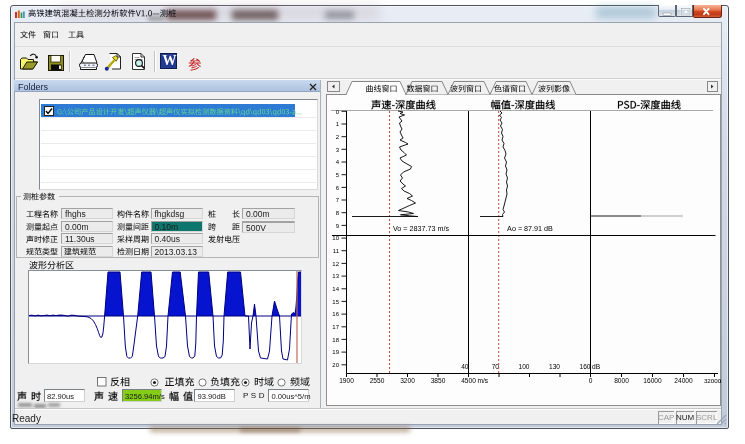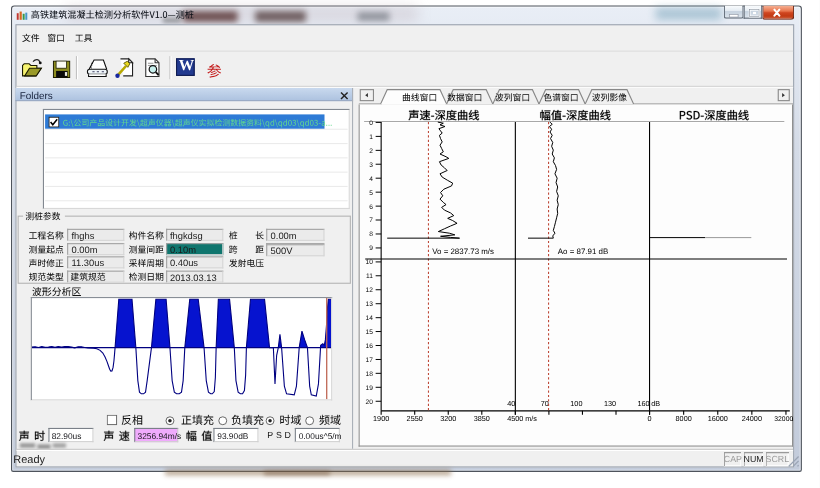--- a/index.html
+++ b/index.html
@@ -147,21 +147,21 @@
 <svg style="position:absolute;left:241px;top:377.5px" width="10" height="10">
     <circle cx="4.5" cy="4.5" r="3.6" fill="#fff" stroke="#666" stroke-width="0.9"></circle>
     <circle cx="4.5" cy="4.5" r="1.6" fill="#222"></circle>
   </svg>
 <svg style="position:absolute;left:277px;top:377.5px" width="10" height="10">
     <circle cx="4.5" cy="4.5" r="3.6" fill="#fff" stroke="#666" stroke-width="0.9"></circle>
   </svg>
 <div style="position:absolute;left:43.5px;top:389px;width:41px;height:13px;background:#fff;border:1px solid #7a8088;border-bottom-color:#d0d0d0;border-right-color:#d0d0d0;">
     <div style="position:absolute;left:2.5px;top:0px;font:7.6px 'Liberation Sans',sans-serif;color:#16161a;line-height:13px;white-space:nowrap">82.90us</div>
   </div>
-<div style="position:absolute;left:121.5px;top:389px;width:40px;height:13px;background:#f0abfc;border:1px solid #7a8088;border-bottom-color:#d0d0d0;border-right-color:#d0d0d0;">
+<div style="position:absolute;left:121.5px;top:389px;width:40px;height:13px;background:#84cc16;border:1px solid #7a8088;border-bottom-color:#d0d0d0;border-right-color:#d0d0d0;">
     <div style="position:absolute;left:2.5px;top:0px;font:7.6px 'Liberation Sans',sans-serif;color:#16161a;line-height:13px;white-space:nowrap">3256.94m/s</div>
   </div>
 <div style="position:absolute;left:243px;top:391px;font:8px 'Liberation Sans',sans-serif;color:#111;letter-spacing:2.5px">PSD</div>
 <div style="position:absolute;left:194px;top:389px;width:40.5px;height:13px;background:#fff;border:1px solid #7a8088;border-bottom-color:#d0d0d0;border-right-color:#d0d0d0;">
     <div style="position:absolute;left:2.5px;top:0px;font:7.6px 'Liberation Sans',sans-serif;color:#16161a;line-height:13px;white-space:nowrap">93.90dB</div>
   </div>
 <div style="position:absolute;left:268px;top:389px;width:41px;height:13px;background:#fff;border:1px solid #7a8088;border-bottom-color:#d0d0d0;border-right-color:#d0d0d0;">
     <div style="position:absolute;left:2.5px;top:0px;font:7.6px 'Liberation Sans',sans-serif;color:#16161a;line-height:13px;white-space:nowrap">0.00us^5/m</div>
   </div>
 <div style="position:absolute;left:18px;top:403px;width:14px;height:4px;background:#3a3a3a;filter:blur(1.5px);opacity:.5;"></div>

